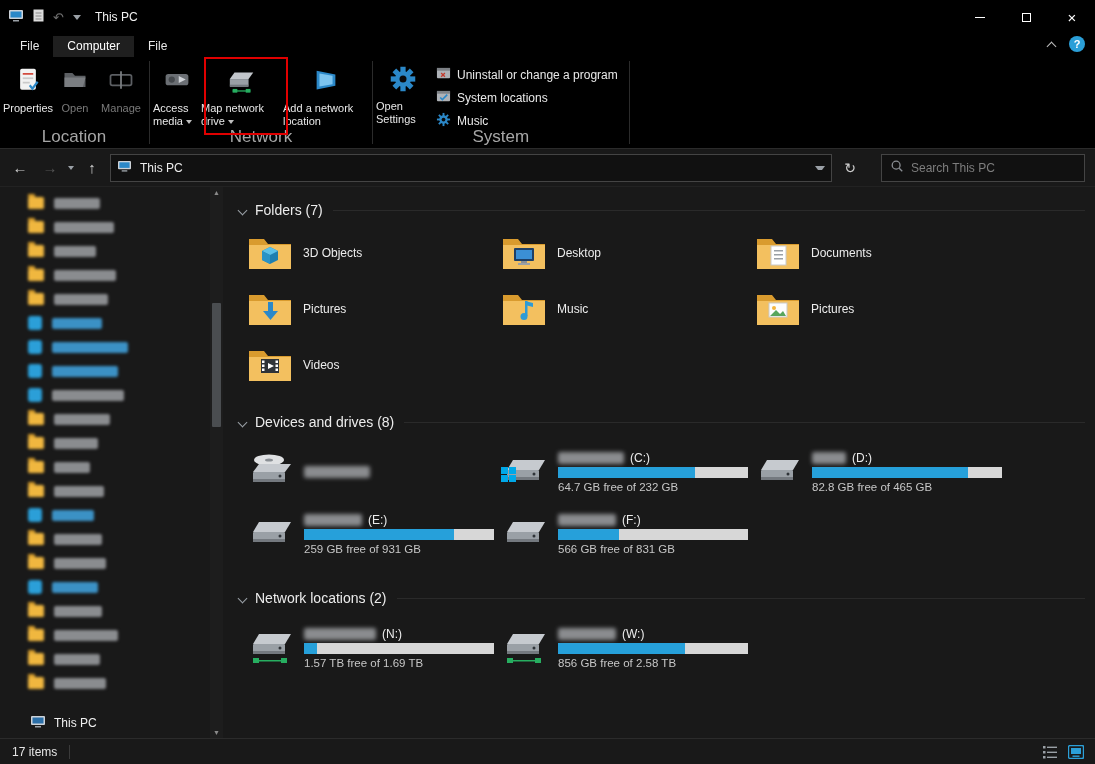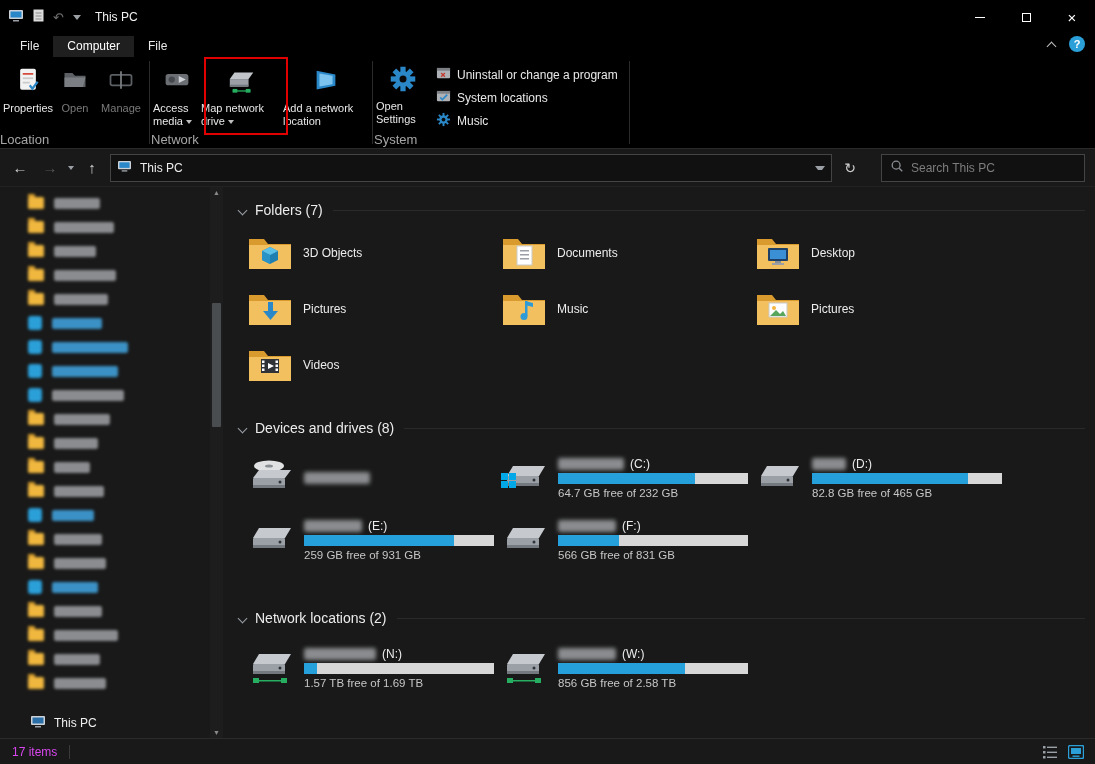--- a/index.html
+++ b/index.html
@@ -26,21 +26,21 @@
   .tab-right{position:absolute;right:10px;top:2px;display:flex;align-items:center;gap:14px}
   .chev{display:inline-block;width:7px;height:7px;border-right:1.5px solid #bfbfbf;border-bottom:1.5px solid #bfbfbf}
   .chev.up{transform:rotate(-135deg);margin-top:4px}
   .chev.down{transform:rotate(45deg)}
   .help-badge{width:16px;height:16px;border-radius:50%;background:var(--accent-blue,#2b9fd8);color:#fff;font-size:11px;font-weight:bold;display:flex;align-items:center;justify-content:center}
 
   
   .ribbon-body{height:92px;background:#000;display:flex;align-items:stretch;position:relative;border-bottom:1px solid #2b2b2b}
   .rgroup{position:relative;display:flex;flex-direction:column;padding:2px 2px 16px 2px}
   .rbtns{display:flex;align-items:flex-start;flex:1}
-  .glabel{position:absolute;bottom:1px;left:0;right:0;color:#a6a6a6;font-size:13px}
+  .glabel{position:absolute;bottom:1px;left:0;right:0;text-align:center;color:#a6a6a6;font-size:17px}
   .vsep{width:1px;background:#2b2b2b;margin:4px 1px}
   .rbtn{display:flex;flex-direction:column;align-items:center;padding-top:6px;gap:4px;height:74px;cursor:default}
   .rlabel{font-size:11px;line-height:1.2;color:#e8e8e8}
   .rbtn.disabled .rlabel{color:#7a7a7a}
   .tcaret{display:inline-block;width:0;height:0;border-left:3.5px solid transparent;border-right:3.5px solid transparent;border-top:4px solid #bfbfbf;margin-left:3px;vertical-align:middle}
   .sys-small{display:flex;flex-direction:column;justify-content:flex-start;gap:2px;padding:5px 8px 0 6px}
   .srow{display:flex;align-items:center;gap:6px;height:21px;color:#e8e8e8;font-size:12px;white-space:nowrap;cursor:default}
   .annotation{position:absolute;left:204px;top:0;width:84px;height:78px;border:2px solid var(--annotation-red,#e00000);pointer-events:none;z-index:5}
 
   
@@ -83,26 +83,26 @@
   .grid.drives{grid-auto-rows:62px;margin-top:8px}
   .tile{display:flex;align-items:center;gap:10px;padding-left:10px;cursor:default}
   .tile-label{font-size:12px;color:#ececec}
   .dtile{display:flex;align-items:center;gap:9px;padding-left:8px;cursor:default}
   .dinfo{display:flex;flex-direction:column;gap:3px}
   .dname{display:flex;align-items:center;gap:6px;height:13px;font-size:12px;color:#ececec}
   .blob{display:inline-block;height:12px;border-radius:2px;background:#97999c;filter:blur(2px);opacity:.9}
   .dbar{width:190px;height:11px;background:#d7d7d7}
   .dfill{display:block;height:100%;background:var(--bar-fill,#26a0da)}
   .dfree{font-size:11.5px;color:#c6c6c6}
-  .devices-gap{margin-top:24px}
-  .network-gap{margin-top:36px}
+  .devices-gap{margin-top:18px}
+  .network-gap{margin-top:22px}
 
   
   .statusbar{height:26px;border-top:1px solid #2b2b2b;background:#191919;display:flex;align-items:center;padding:0 10px 0 12px}
-  .sb-count{color:#d946ef;font-size:12px}
+  .sb-count{color:#e5e5e5;font-size:12px}
   .sb-sep{width:1px;height:14px;background:#3a3a3a;margin-left:12px}
   .sb-views{margin-left:auto;display:flex;align-items:center;gap:8px}
   .sb-ico{width:18px;height:18px;display:flex;align-items:center;justify-content:center}
 </style>
 </head>
 <body>
 
 <div class="window">
 
   <div class="titlebar">
@@ -447,38 +447,38 @@
                 <path d="M23 14l8 4-8 4-8-4z" fill="#5bc0e8"></path>
                 <path d="M23 22v9l-8-4v-9z" fill="#2a93c6"></path>
               </svg></span>
           <span class="tile-label">3D Objects</span>
         </div>
 
         <div class="tile">
           <span><svg width="46" height="38" viewBox="0 0 46 38">
                 <path d="M2 6h15l4 5h23v25H2z" fill="#d99b2e"></path>
                 <path d="M2 12h42v24H2z" fill="#f3c05f"></path>
+                <rect x="13" y="15" width="20" height="13" rx="1" fill="#1e3f66"></rect>
+                <rect x="15" y="17" width="16" height="9" fill="#3b8fd4"></rect>
+                <rect x="20" y="28" width="6" height="2" fill="#8a8f94"></rect>
+                <rect x="17" y="30" width="12" height="2" fill="#9aa0a6"></rect>
+              </svg></span>
+          <span class="tile-label">Desktop</span>
+        </div>
+
+        <div class="tile">
+          <span><svg width="46" height="38" viewBox="0 0 46 38">
+                <path d="M2 6h15l4 5h23v25H2z" fill="#d99b2e"></path>
+                <path d="M2 12h42v24H2z" fill="#f3c05f"></path>
                 <rect x="16" y="13" width="15" height="19" fill="#ffffff" stroke="#c9c9c9"></rect>
                 <rect x="19" y="17" width="9" height="1.5" fill="#9aa0a6"></rect>
                 <rect x="19" y="21" width="9" height="1.5" fill="#9aa0a6"></rect>
                 <rect x="19" y="25" width="9" height="1.5" fill="#9aa0a6"></rect>
               </svg></span>
           <span class="tile-label">Documents</span>
-        </div>
-
-        <div class="tile">
-          <span><svg width="46" height="38" viewBox="0 0 46 38">
-                <path d="M2 6h15l4 5h23v25H2z" fill="#d99b2e"></path>
-                <path d="M2 12h42v24H2z" fill="#f3c05f"></path>
-                <rect x="13" y="15" width="20" height="13" rx="1" fill="#1e3f66"></rect>
-                <rect x="15" y="17" width="16" height="9" fill="#3b8fd4"></rect>
-                <rect x="20" y="28" width="6" height="2" fill="#8a8f94"></rect>
-                <rect x="17" y="30" width="12" height="2" fill="#9aa0a6"></rect>
-              </svg></span>
-          <span class="tile-label">Desktop</span>
         </div>
 
         <div class="tile">
           <span><svg width="46" height="38" viewBox="0 0 46 38">
                 <path d="M2 6h15l4 5h23v25H2z" fill="#d99b2e"></path>
                 <path d="M2 12h42v24H2z" fill="#f3c05f"></path>
                 <rect x="21" y="13" width="5" height="10" fill="#2b88c8"></rect>
                 <path d="M16 22h15l-7.5 9z" fill="#2b88c8"></path>
               </svg></span>
           <span class="tile-label">Pictures</span>

